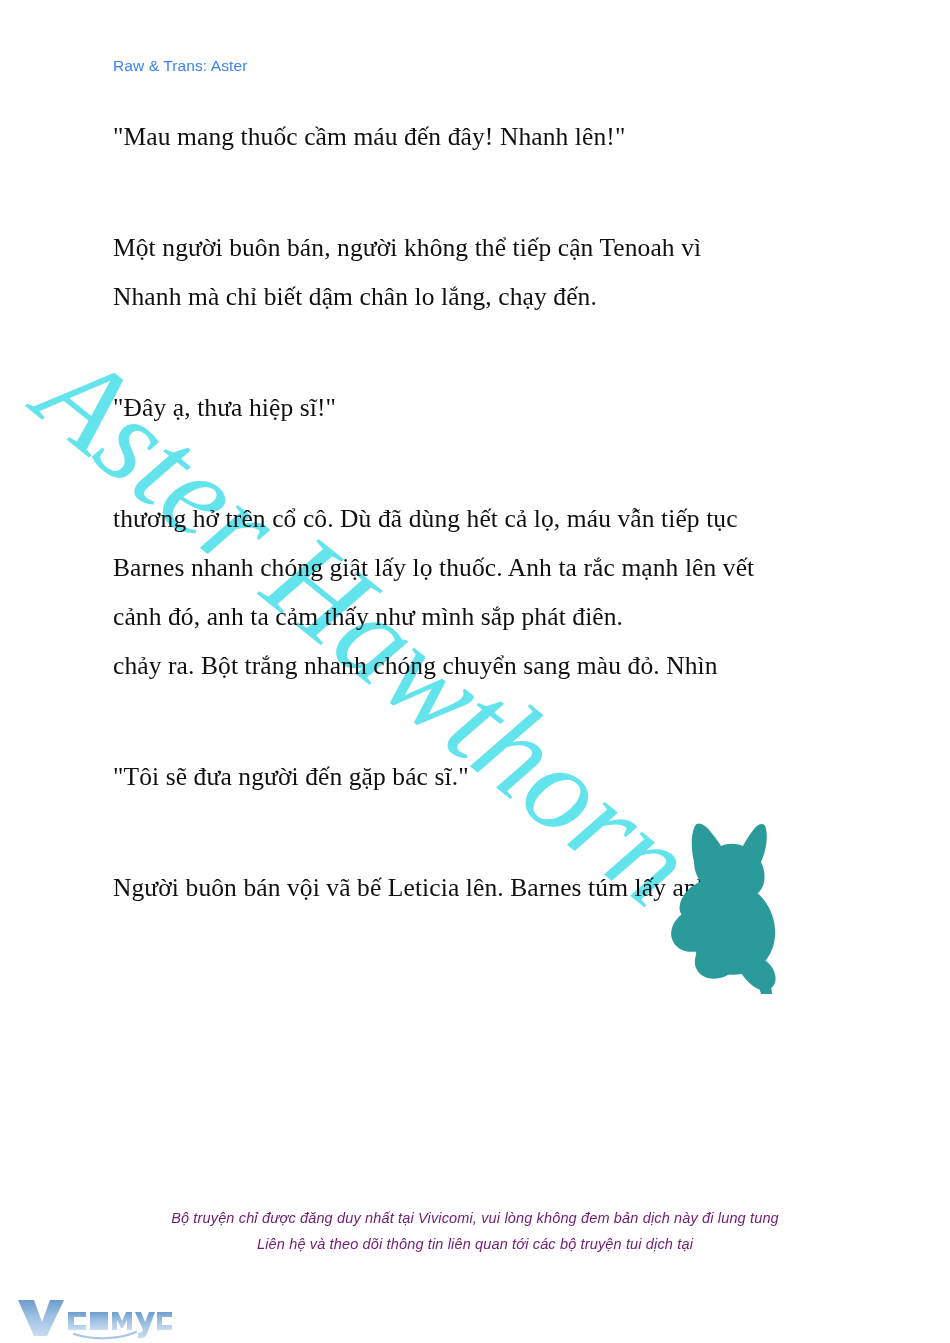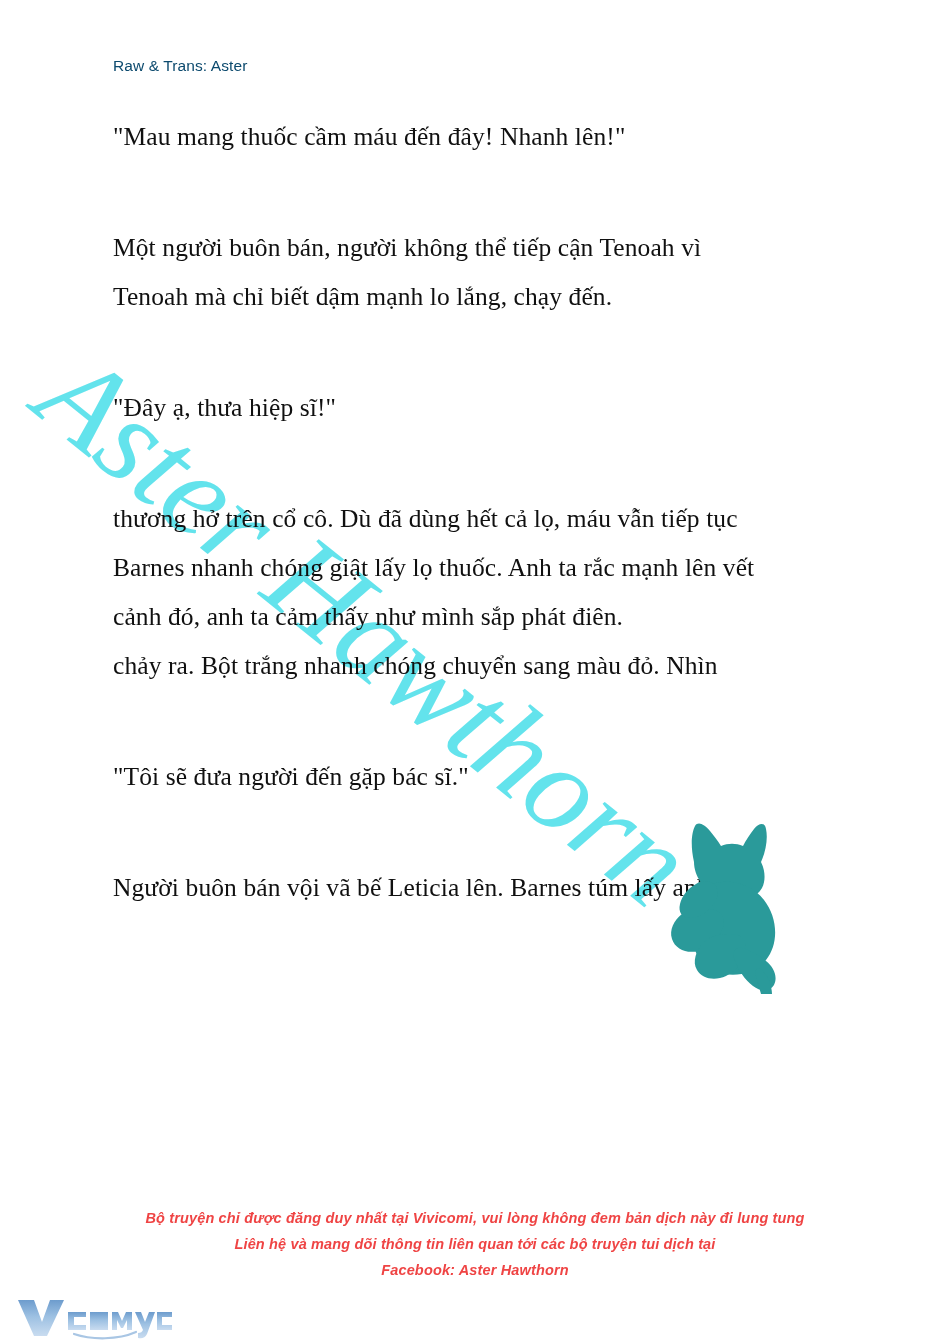--- a/index.html
+++ b/index.html
@@ -23,21 +23,21 @@
     overflow: hidden;
   }
 
   
   .page-header {
     position: absolute;
     left: 113px;
     top: 57px;
     font-family: "Liberation Sans", "DejaVu Sans", sans-serif;
     font-size: 15.5px;
-    color: #0c4a6e;
+    color: #3b82f6;
     letter-spacing: 0.1px;
     white-space: nowrap;
   }
 
   
   .watermark {
     position: absolute;
     left: 95px;
     top: 330px;
     width: 900px;
@@ -91,24 +91,24 @@
     left: 0;
     top: 1205px;
     width: 950px;
     text-align: center;
     z-index: 3;
   }
   .footer-credits .cl {
     display: block;
     font-family: "Liberation Sans", "DejaVu Sans", sans-serif;
     font-style: italic;
-    font-weight: bold;
+    font-weight: normal;
     font-size: 14.5px;
     line-height: 26px;
-    color: #ef4444;
+    color: #701a75;
     letter-spacing: 0.15px;
   }
 
   
   .vcomycs-logo {
     position: absolute;
     left: 14px;
     top: 1292px;
     width: 160px;
     height: 48px;
@@ -126,21 +126,21 @@
   <div class="watermark">Aster Hawthorn</div>
 
   <div class="content">
 
     <p class="para">
       <span class="ln">"Mau mang thuốc cầm máu đến đây! Nhanh lên!"</span>
     </p>
 
     <p class="para">
       <span class="ln">Một người buôn bán, người không thể tiếp cận Tenoah vì</span>
-      <span class="ln">Tenoah mà chỉ biết dậm mạnh lo lắng, chạy đến.</span>
+      <span class="ln">Nhanh mà chỉ biết dậm chân lo lắng, chạy đến.</span>
     </p>
 
     <p class="para">
       <span class="ln">"Đây ạ, thưa hiệp sĩ!"</span>
     </p>
 
     <p class="para">
       <span class="ln">thương hở trên cổ cô. Dù đã dùng hết cả lọ, máu vẫn tiếp tục</span>
       <span class="ln">Barnes nhanh chóng giật lấy lọ thuốc. Anh ta rắc mạnh lên vết</span>
       <span class="ln">cảnh đó, anh ta cảm thấy như mình sắp phát điên.</span>
@@ -186,22 +186,21 @@
                  C76 129 72 133 74 140 Z"></path>
 
         <path d="M96 158 C98 166 100 172 101 176 L112 176
                  C112 168 108 158 102 152 C98 148 94 151 96 158 Z"></path>
       </g>
     </svg>
   </div>
 
   <div class="footer-credits">
     <span class="cl">Bộ truyện chỉ được đăng duy nhất tại Vivicomi, vui lòng không đem bản dịch này đi lung tung</span>
-    <span class="cl">Liên hệ và mang dõi thông tin liên quan tới các bộ truyện tui dịch tại</span>
-    <span class="cl">Facebook: Aster Hawthorn</span>
+    <span class="cl">Liên hệ và theo dõi thông tin liên quan tới các bộ truyện tui dịch tại</span>
   </div>
 
   <div class="vcomycs-logo">
     <svg viewBox="0 0 160 48" xmlns="http://www.w3.org/2000/svg" aria-hidden="true">
       <defs>
         <linearGradient id="vgrad" x1="0" y1="0" x2="0" y2="1">
           <stop offset="0%" stop-color="#6d9ccd"></stop>
           <stop offset="45%" stop-color="#9cc0e2"></stop>
           <stop offset="100%" stop-color="#c9dcf0"></stop>
         </linearGradient>

